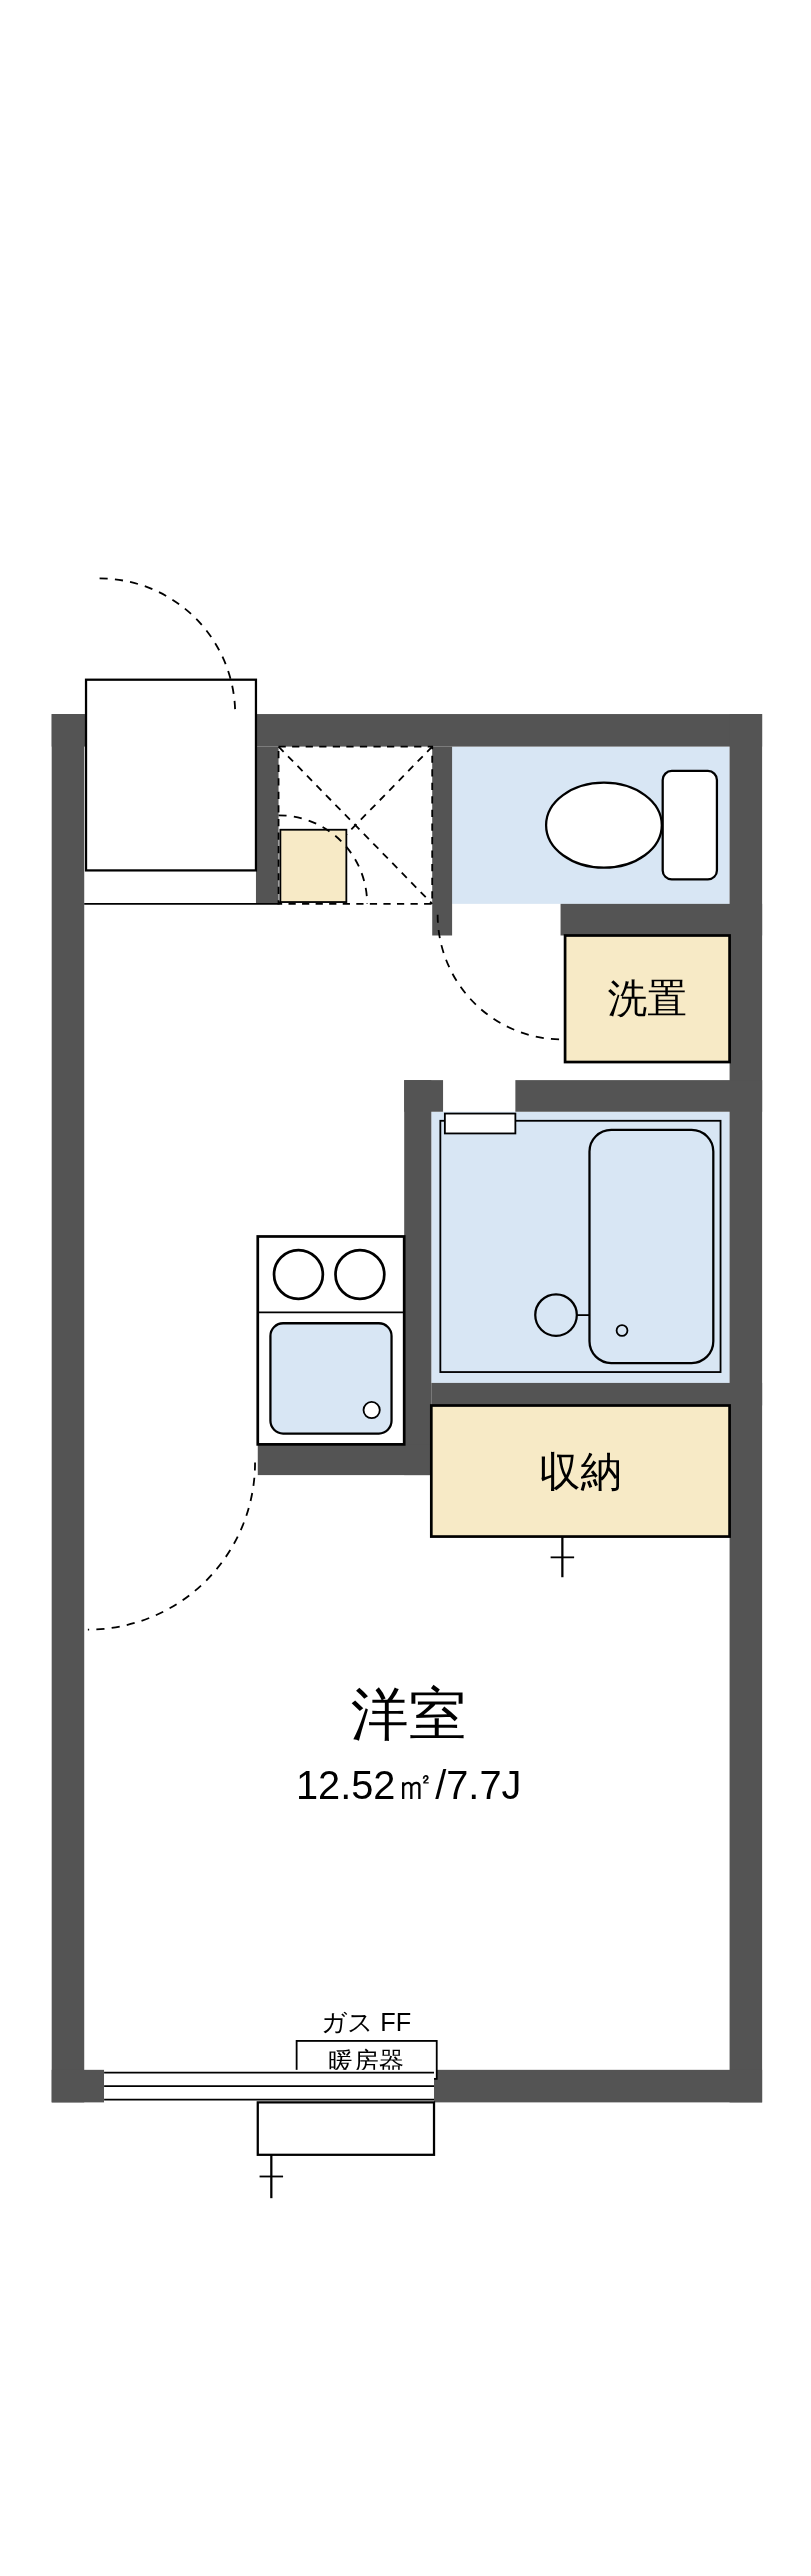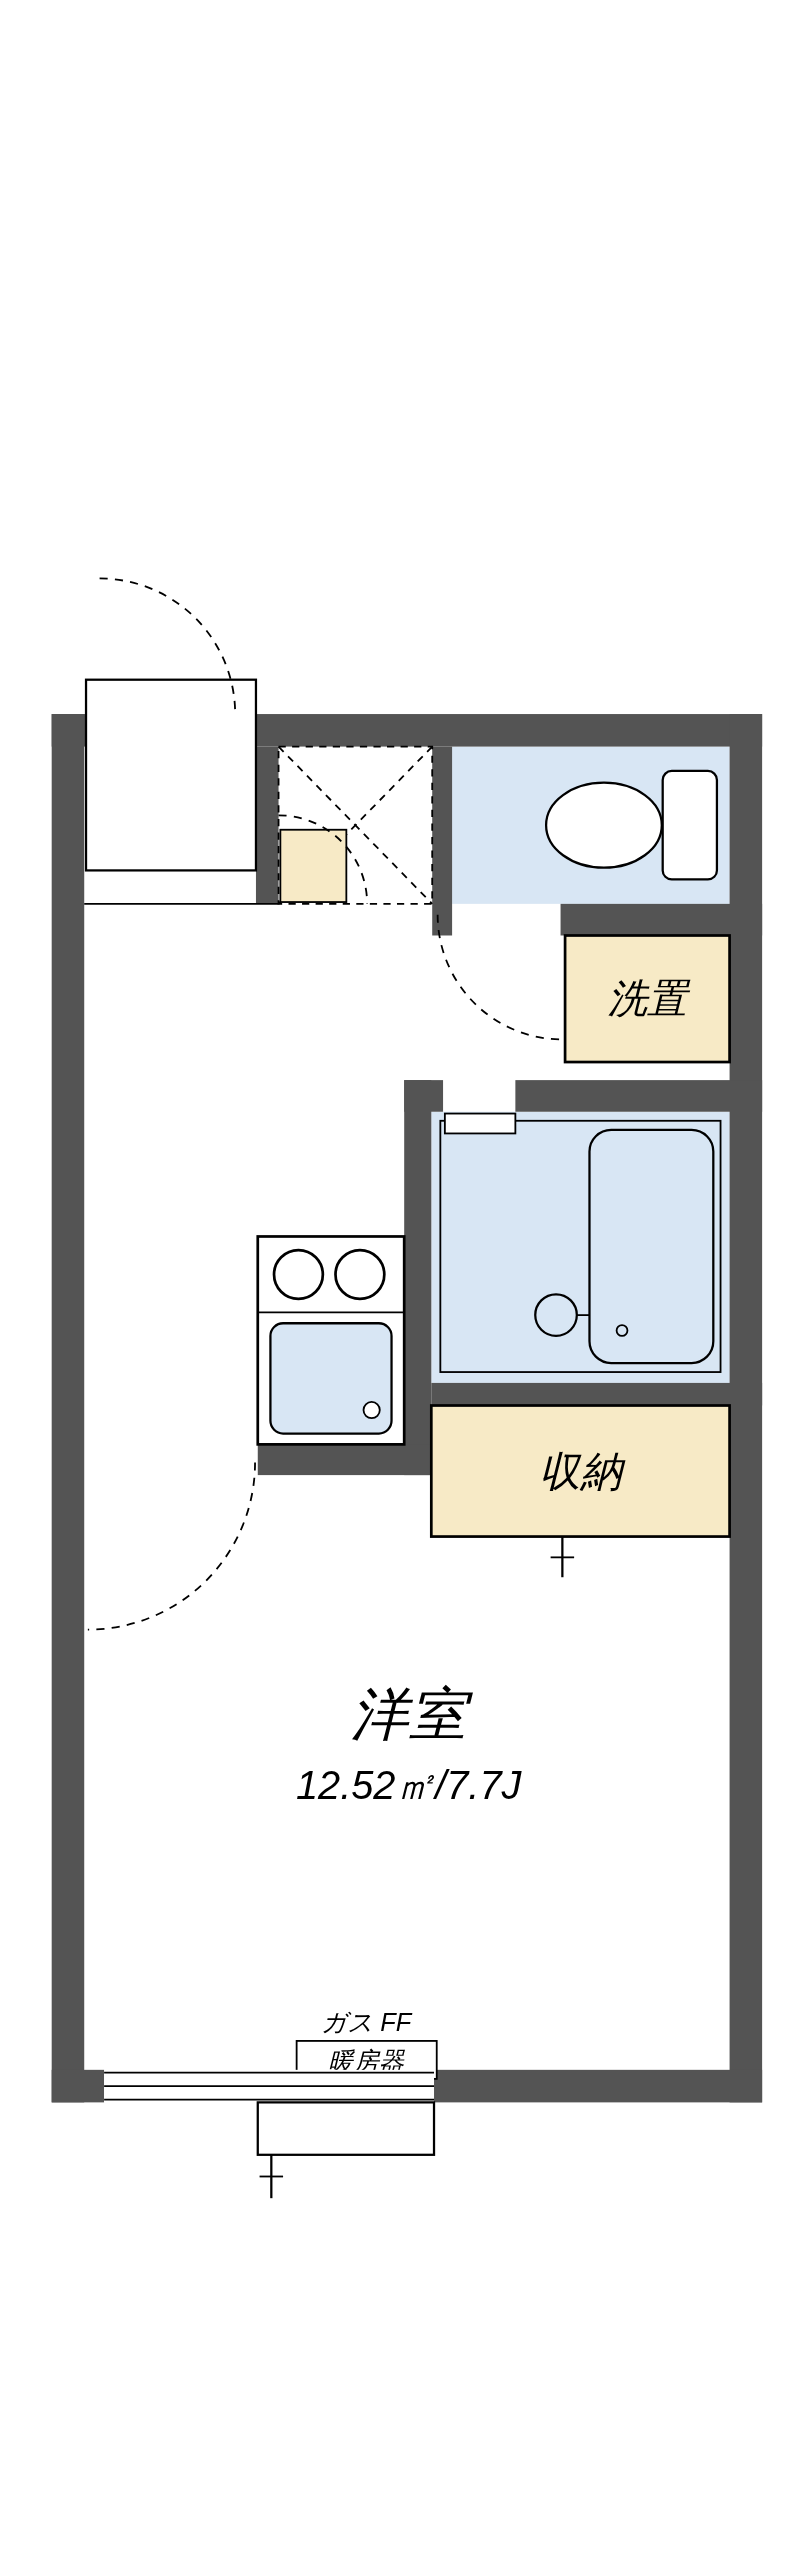--- a/index.html
+++ b/index.html
@@ -6,21 +6,20 @@
     margin: 0;
     padding: 0;
     background: #ffffff;
   }
   .plan-wrap {
     position: relative;
     width: 812px;
     height: 2576px;
     background: #ffffff;
     font-family: "Liberation Sans", sans-serif;
-    font-style: italic;
   }
   svg text {
     font-family: "Liberation Sans", sans-serif;
     fill: #000000;
   }
   .lbl-washer { font-size: 44px; }
   .lbl-closet { font-size: 46px; }
   .lbl-room   { font-size: 64px; }
   .lbl-size   { font-size: 44px; }
   .lbl-small  { font-size: 28px; }

